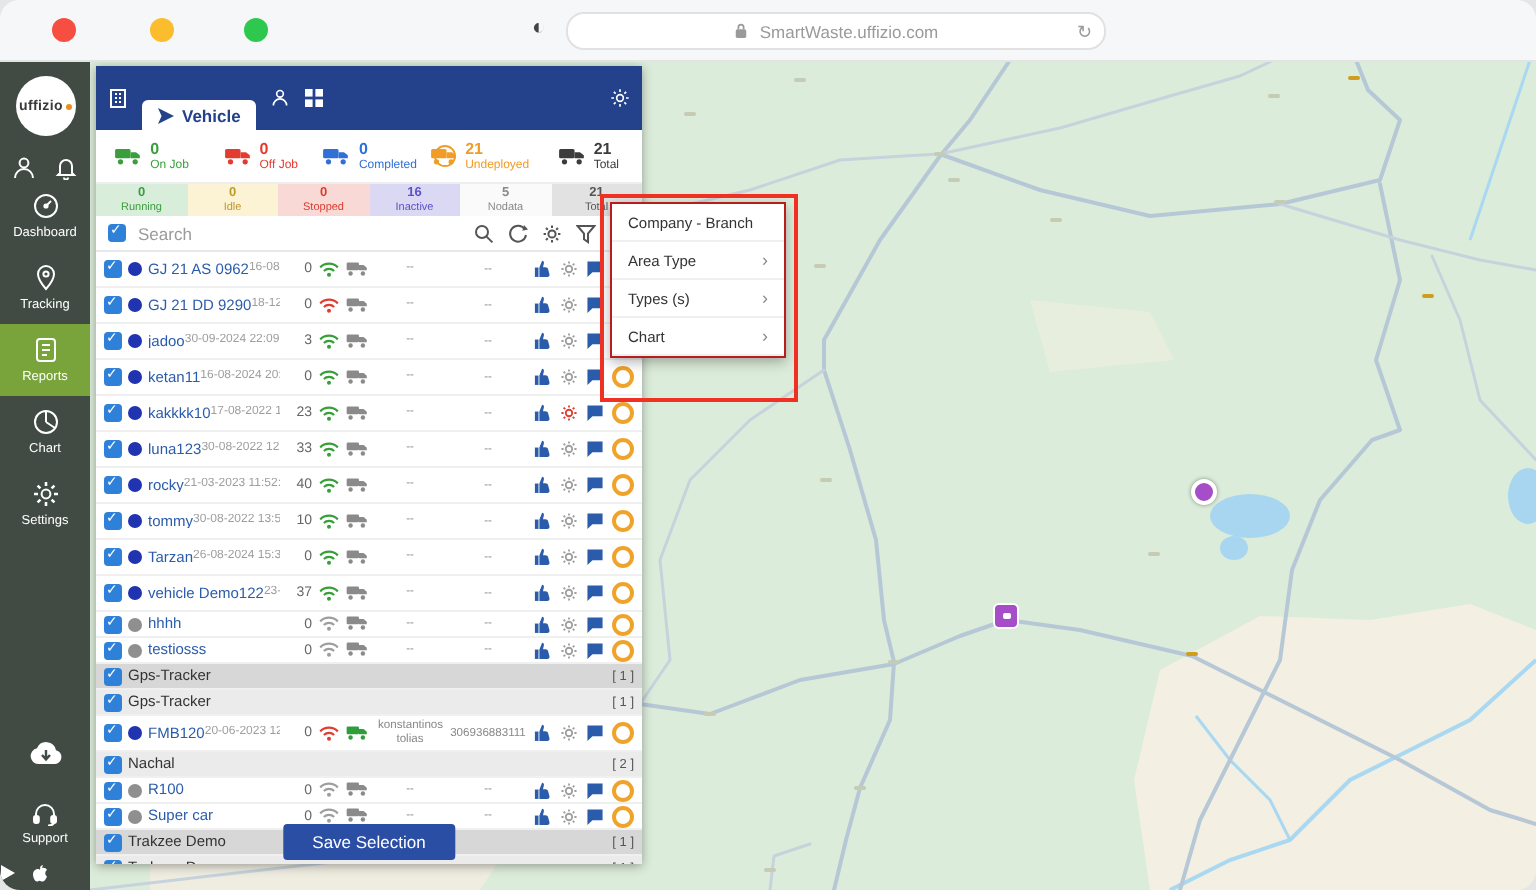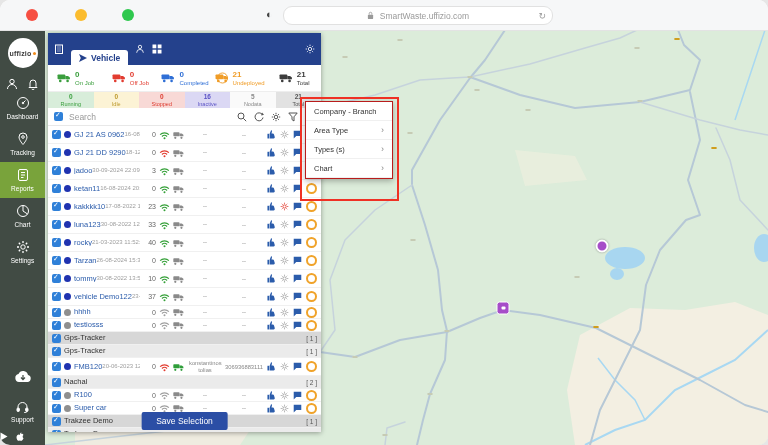--- a/index.html
+++ b/index.html
@@ -779,65 +779,65 @@
               <path d="M0.8,0.8 h8.4 v6 H3.6 L0.8,9.4 z"></path>
             </svg>
             <span class="oring"></span>
           </span>
 
         </div>
         <div class="row vehicle">
           <span class="cb"></span>
           <span class="dot dblue"></span>
           <span class="nm">
+            <span class="n">tommy</span>
+            <span class="d">30-08-2022 13:58:02</span>
+          </span>
+          <span class="cnt">10</span>
+          <span class="wifi wgreen">
+            <svg viewBox="0 0 12 9" fill="none" stroke="currentColor" stroke-width="1.2">
+              <path d="M1.2,3.6 A6.8,6.8 0 0 1 10.8,3.6"></path>
+              <path d="M3.2,5.6 A4,4 0 0 1 8.8,5.6"></path>
+              <circle cx="6" cy="7.6" r="1.1" fill="currentColor" stroke="none"></circle>
+            </svg>
+          </span>
+          <span class="trk tgray">
+            <svg viewBox="0 0 20 13" fill="currentColor">
+              <rect x="0.5" y="1.5" width="9.5" height="6" rx="1"></rect>
+              <path d="M10,3.5 h3.5 l2.5,2 v2 h-6 z"></path>
+              <circle cx="3.5" cy="10" r="1.7"></circle>
+              <circle cx="13" cy="10" r="1.7"></circle>
+            </svg>
+          </span>
+          <span class="c1">--</span>
+          <span class="c2">--</span>
+          <span class="act">
+            <svg class="thumb" viewBox="0 0 10 10" fill="currentColor">
+              <rect x="0.5" y="4.2" width="2" height="5.2"></rect>
+              <path d="M3,9.4 h4.4 c0.8,0 1.4,-0.7 1.2,-1.5 L7.8,5 C7.6,4.4 7.1,4 6.5,4 H5 l0.5,-2.2 C5.7,1 5.2,0.4 4.5,0.4 L3,4.2 z"></path>
+            </svg>
+            <svg viewBox="0 0 10 10" fill="none" stroke="currentColor" class="ggray">
+              <circle cx="5" cy="5" r="1.8"></circle>
+              <path d="M5,0.8 V2 M5,8 V9.2 M0.8,5 H2 M8,5 H9.2 M2,2 L2.9,2.9 M7.1,7.1 L8,8 M8,2 L7.1,2.9 M2.9,7.1 L2,8"></path>
+            </svg>
+            <svg class="chatic" viewBox="0 0 10 10" fill="currentColor">
+              <path d="M0.8,0.8 h8.4 v6 H3.6 L0.8,9.4 z"></path>
+            </svg>
+            <span class="oring"></span>
+          </span>
+
+        </div>
+        <div class="row vehicle">
+          <span class="cb"></span>
+          <span class="dot dblue"></span>
+          <span class="nm">
             <span class="n">Tarzan</span>
             <span class="d">26-08-2024 15:35:22</span>
           </span>
           <span class="cnt">0</span>
-          <span class="wifi wgreen">
-            <svg viewBox="0 0 12 9" fill="none" stroke="currentColor" stroke-width="1.2">
-              <path d="M1.2,3.6 A6.8,6.8 0 0 1 10.8,3.6"></path>
-              <path d="M3.2,5.6 A4,4 0 0 1 8.8,5.6"></path>
-              <circle cx="6" cy="7.6" r="1.1" fill="currentColor" stroke="none"></circle>
-            </svg>
-          </span>
-          <span class="trk tgray">
-            <svg viewBox="0 0 20 13" fill="currentColor">
-              <rect x="0.5" y="1.5" width="9.5" height="6" rx="1"></rect>
-              <path d="M10,3.5 h3.5 l2.5,2 v2 h-6 z"></path>
-              <circle cx="3.5" cy="10" r="1.7"></circle>
-              <circle cx="13" cy="10" r="1.7"></circle>
-            </svg>
-          </span>
-          <span class="c1">--</span>
-          <span class="c2">--</span>
-          <span class="act">
-            <svg class="thumb" viewBox="0 0 10 10" fill="currentColor">
-              <rect x="0.5" y="4.2" width="2" height="5.2"></rect>
-              <path d="M3,9.4 h4.4 c0.8,0 1.4,-0.7 1.2,-1.5 L7.8,5 C7.6,4.4 7.1,4 6.5,4 H5 l0.5,-2.2 C5.7,1 5.2,0.4 4.5,0.4 L3,4.2 z"></path>
-            </svg>
-            <svg viewBox="0 0 10 10" fill="none" stroke="currentColor" class="ggray">
-              <circle cx="5" cy="5" r="1.8"></circle>
-              <path d="M5,0.8 V2 M5,8 V9.2 M0.8,5 H2 M8,5 H9.2 M2,2 L2.9,2.9 M7.1,7.1 L8,8 M8,2 L7.1,2.9 M2.9,7.1 L2,8"></path>
-            </svg>
-            <svg class="chatic" viewBox="0 0 10 10" fill="currentColor">
-              <path d="M0.8,0.8 h8.4 v6 H3.6 L0.8,9.4 z"></path>
-            </svg>
-            <span class="oring"></span>
-          </span>
-
-        </div>
-        <div class="row vehicle">
-          <span class="cb"></span>
-          <span class="dot dblue"></span>
-          <span class="nm">
-            <span class="n">tommy</span>
-            <span class="d">30-08-2022 13:58:02</span>
-          </span>
-          <span class="cnt">10</span>
           <span class="wifi wgreen">
             <svg viewBox="0 0 12 9" fill="none" stroke="currentColor" stroke-width="1.2">
               <path d="M1.2,3.6 A6.8,6.8 0 0 1 10.8,3.6"></path>
               <path d="M3.2,5.6 A4,4 0 0 1 8.8,5.6"></path>
               <circle cx="6" cy="7.6" r="1.1" fill="currentColor" stroke="none"></circle>
             </svg>
           </span>
           <span class="trk tgray">
             <svg viewBox="0 0 20 13" fill="currentColor">
               <rect x="0.5" y="1.5" width="9.5" height="6" rx="1"></rect>

